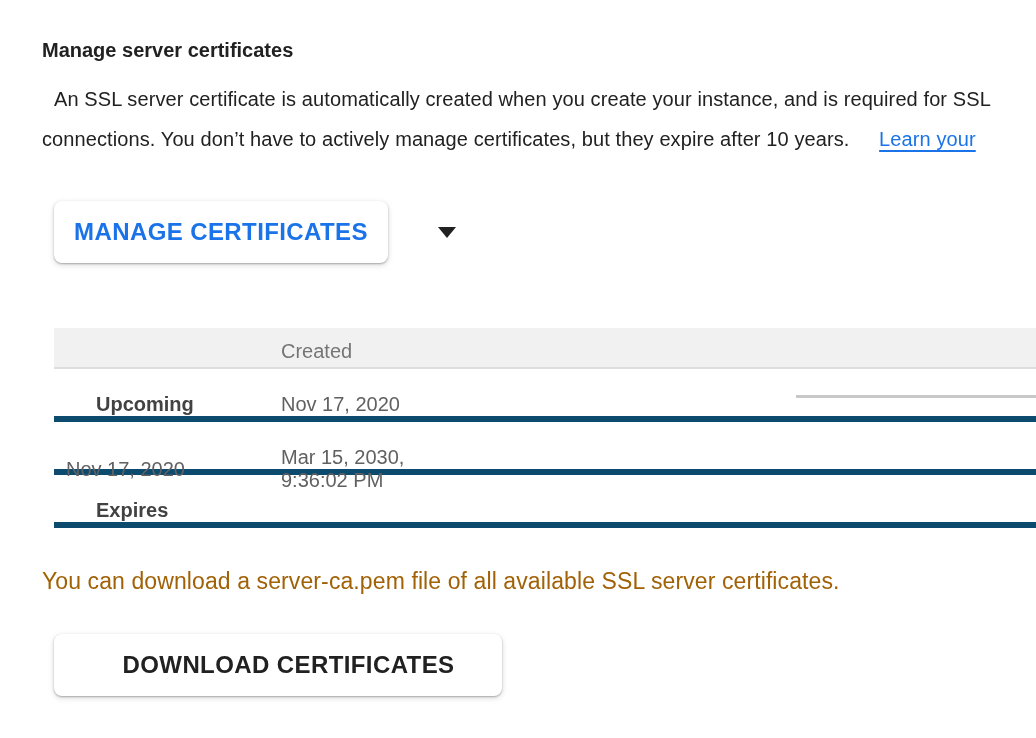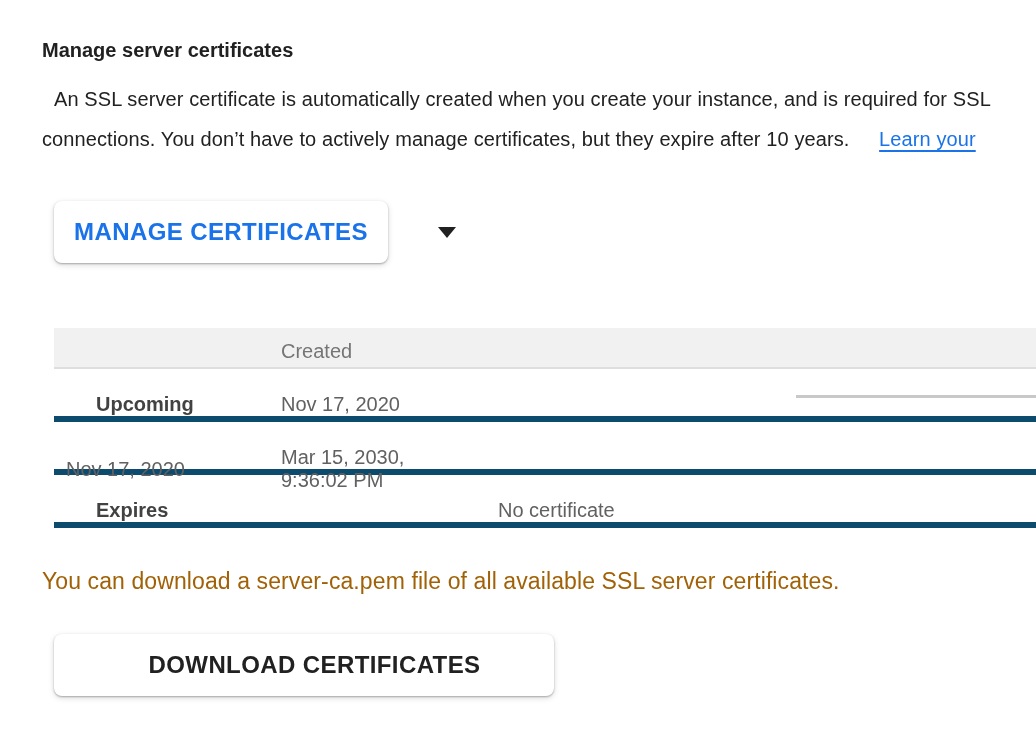--- a/index.html
+++ b/index.html
@@ -51,21 +51,21 @@
     font-size: 24px;
     font-weight: bold;
     letter-spacing: 0.4px;
     cursor: pointer;
     display: flex;
     align-items: center;
     justify-content: center;
     text-align: right;
   }
   .manage-btn { width: 334px; color: #1a73e8; }
-  .download-btn { width: 500px; color: #212121; padding-left: 21px; }
+  .download-btn { width: 448px; color: #212121; padding-left: 21px; }
 
   .caret-btn {
     margin-left: 33px;
     background: transparent;
     border: none;
     width: 28px;
     height: 28px;
     display: flex;
     align-items: center;
     justify-content: center;
@@ -145,21 +145,20 @@
   </div>
 
   <div class="t-row t-body-row">
     <div class="t-cell row-value">Nov 17, 2020</div>
     <div class="t-cell row-value">Mar 15, 2030, 9:36:02 PM</div>
   </div>
 
   <div class="t-row t-body-row">
     <div class="t-cell first row-label">Expires</div>
     <div class="t-cell row-value"></div>
-    <div class="t-cell row-value">No certificate</div>
   </div>
 </div>
 
 <p class="download-note">You can download a server-ca.pem file of all available SSL server certificates.</p>
 
 <div class="download-wrap">
   <button class="raised-btn download-btn">DOWNLOAD CERTIFICATES</button>
 </div>
 
 </body></html>

